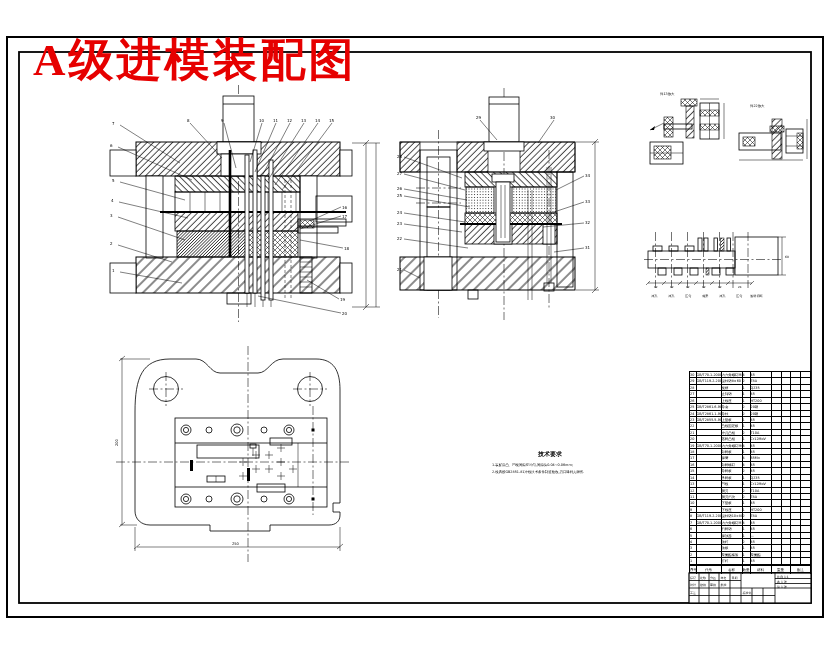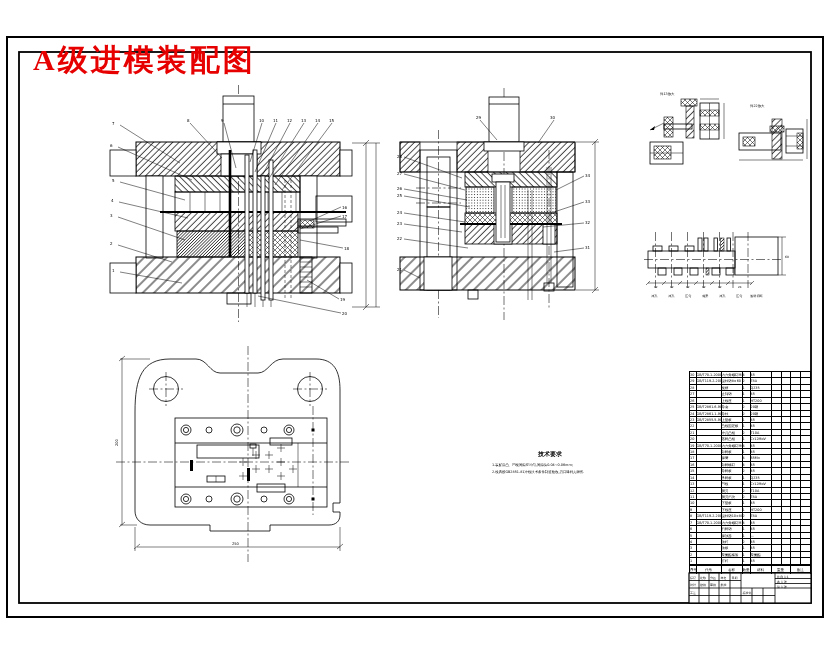--- a/index.html
+++ b/index.html
@@ -1,20 +1,20 @@
 <!DOCTYPE html>
 <html><head>
 <meta charset="utf-8">
 <style>
   html,body{margin:0;padding:0;background:#fff;}
   #sheet{position:relative;width:830px;height:654px;background:#fff;overflow:hidden;
          font-family:"DejaVu Sans",sans-serif;color:#000;}
   svg{position:absolute;left:0;top:0;}
   .red-title{position:absolute;left:33px;top:40px;width:310px;height:42px;
-             font-family:"Liberation Serif",serif;font-weight:bold;font-size:30px;
+             font-family:"Liberation Serif",serif;font-weight:bold;font-size:45px;
              line-height:40px;letter-spacing:3px;color:#e60000;white-space:nowrap;}
   
   .parts{position:absolute;left:689px;top:371px;width:122px;height:202px;
          border:1px solid #000;box-sizing:border-box;background:#fff;}
   .pt-body{position:absolute;left:0;top:0;width:121px;display:grid;
            grid-template-columns:6.5px 25px 21px 8px 21px 10px 9.5px 9.5px 1fr;
            grid-auto-rows:6.43px;}
   .pt-cell{border-right:.5px solid #000;border-bottom:.5px solid #000;
            font-size:3.4px;line-height:6.2px;overflow:hidden;white-space:nowrap;}
   .pt-head{position:absolute;left:0;top:193px;width:121px;height:8px;display:grid;

